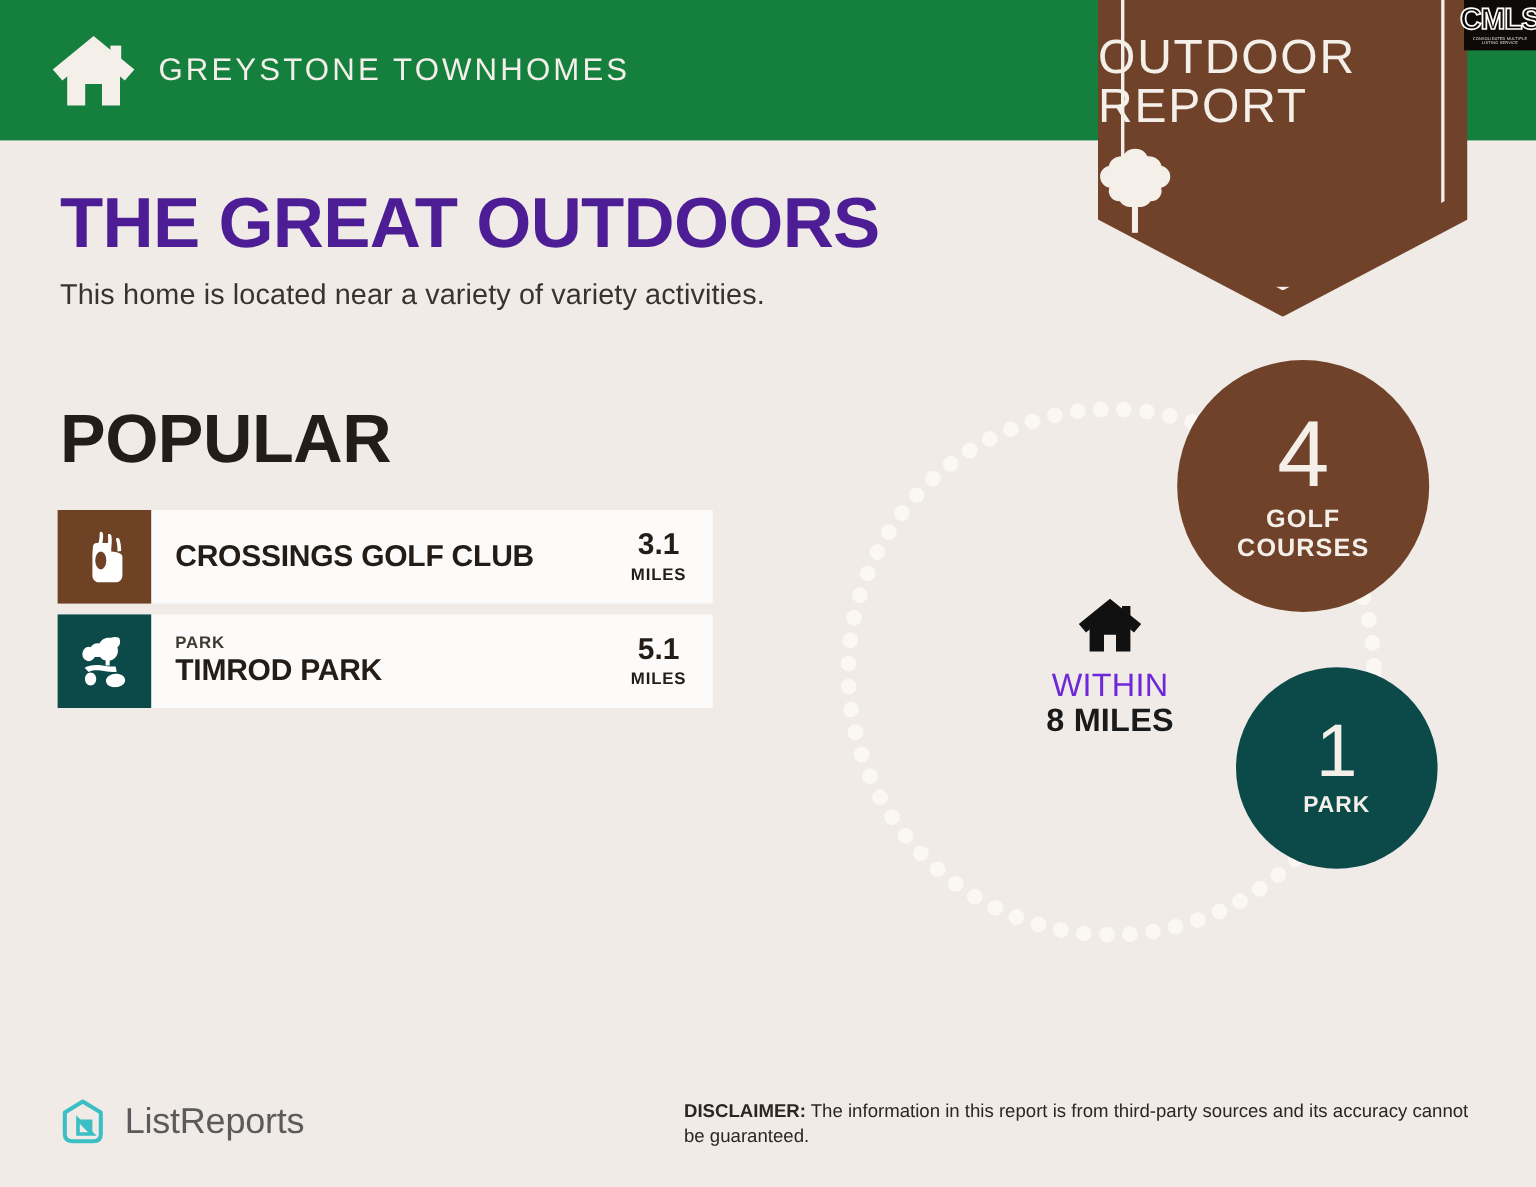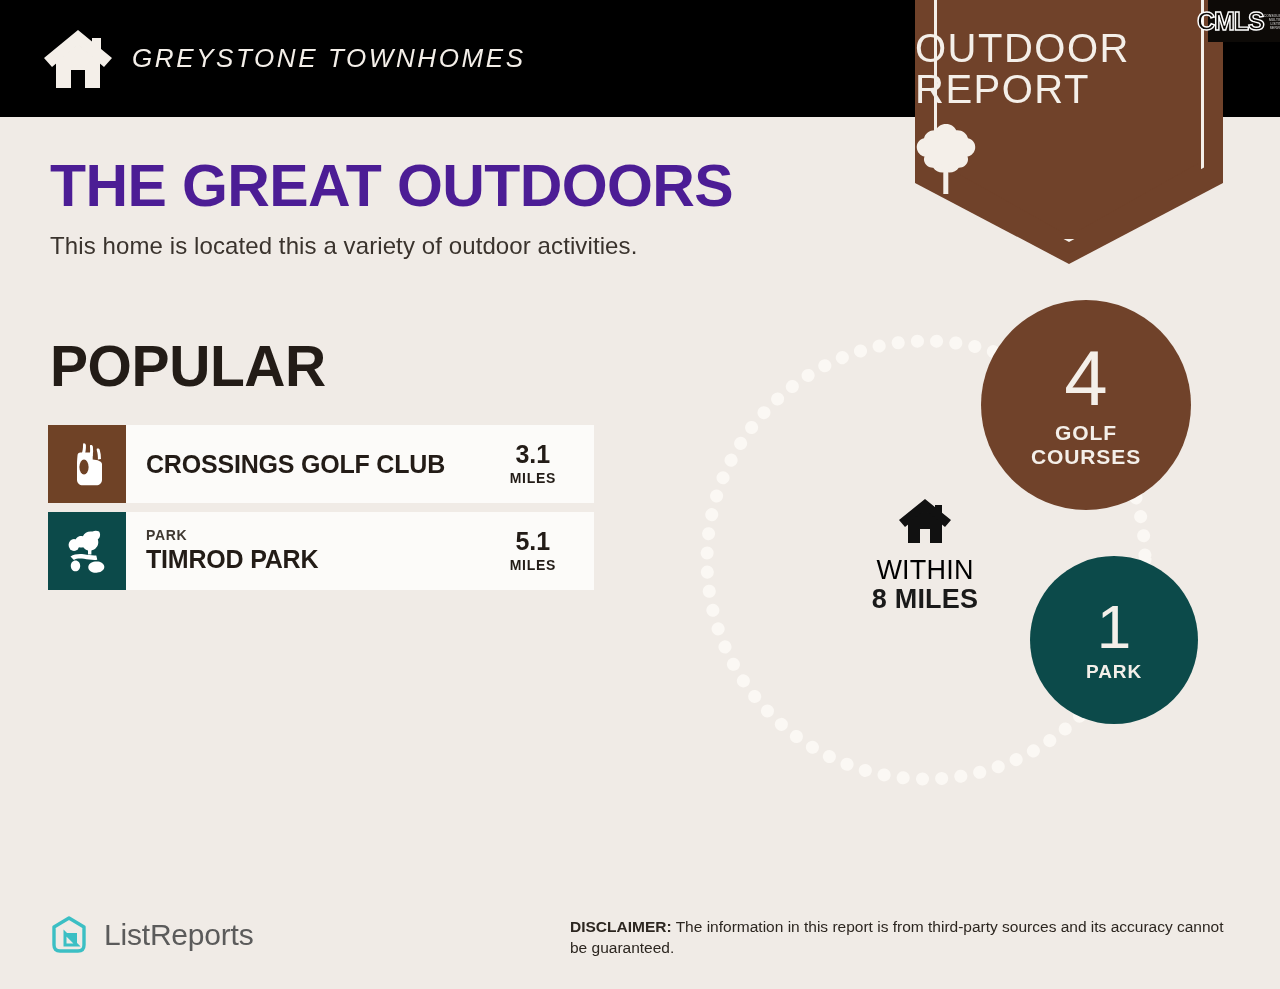--- a/index.html
+++ b/index.html
@@ -8,38 +8,38 @@
     background:#F0EBE6;
     font-family:"Liberation Sans", sans-serif;
     position:relative;
     overflow:hidden;
     color:#231C17;
   }
 
   
   .header {
     position:absolute; left:0; top:0; width:1280px; height:117px;
-    background:#000000;
-    display:flex; align-items:center;font-style:italic;
+    background:#15803d;
+    display:flex; align-items:center;
   }
   .header-house { margin-left:42px; width:72px; height:62px; display:block; }
   .header-title {
     margin-left:18px;
     color:#F4EFE9;
     font-size:26px;
     letter-spacing:2.6px;
     font-weight:400;
     white-space:nowrap;
   }
 
   
   .cmls {
-    position:absolute; right:0; top:0; width:72px; height:42px;
+    position:absolute; right:0; top:0; width:60px; height:42px;
     background:#0D0A07;
-    display:flex; flex-direction:row; align-items:center; justify-content:center;
+    display:flex; flex-direction:column; align-items:center; justify-content:center;
     z-index:12;
   }
   .cmls-main {
     font-size:25px; font-weight:700; letter-spacing:-1px;
     color:#0D0A07;
     -webkit-text-stroke:1.4px #FFFFFF;
     line-height:1;
   }
   .cmls-sub {
     font-size:3.2px; color:#FFFFFF; letter-spacing:.2px;
@@ -113,21 +113,21 @@
   .poi-icon.teal  { background:#0C4A4A; }
   .poi-text { flex:1; display:flex; flex-direction:column; justify-content:center; padding-left:20px; }
   .poi-cat {
     font-size:14px; font-weight:700; letter-spacing:.7px;
     color:#3F3831; text-transform:uppercase; line-height:1.1;
   }
   .poi-name {
     font-size:25px; font-weight:700; letter-spacing:-.2px;
     color:#231C17; line-height:1.15; margin-top:1px; text-transform:uppercase;
   }
-  .poi-dist { display:flex; flex-direction:column; align-items:center; justify-content:center; padding-right:38px; }
+  .poi-dist { display:flex; flex-direction:column; align-items:center; justify-content:center; padding-right:22px; }
   .poi-dist-val { font-size:25px; font-weight:700; color:#231C17; line-height:1; }
   .poi-dist-unit { font-size:14px; font-weight:700; letter-spacing:.7px; color:#231C17; margin-top:3px; }
 
   
   .ring { position:absolute; left:700px; top:334px; width:452px; height:452px; z-index:1; }
 
   
   .stat {
     position:absolute; border-radius:50%;
     display:flex; flex-direction:column; align-items:center; justify-content:center;
@@ -140,21 +140,21 @@
   .stat-park .stat-num { font-size:62px; }
   .stat-lbl { font-weight:700; letter-spacing:.9px; line-height:1.12; margin-top:6px; }
   .stat-golf .stat-lbl { font-size:21px; }
   .stat-park .stat-lbl { font-size:19px; margin-top:4px; }
 
   
   .within {
     position:absolute; left:843px; top:498px; width:164px;
     text-align:center; z-index:4;
   }
-  .within-l1 { font-size:27px; font-weight:400; color:#000000; letter-spacing:.2px; line-height:1.08; margin-top:8px; }
+  .within-l1 { font-size:27px; font-weight:400; color:#6d28d9; letter-spacing:.2px; line-height:1.08; margin-top:8px; }
   .within-l2 { font-size:27px; font-weight:700; color:#1A1A1A; letter-spacing:.2px; line-height:1.08; }
 
   
   .lr-logo { position:absolute; left:50px; top:915px; display:flex; align-items:center; }
   .lr-name { margin-left:16px; font-size:30px; font-weight:400; color:#5B5B5B; letter-spacing:-.2px; }
   .disclaimer {
     position:absolute; left:570px; top:917px; width:660px;
     font-size:15.5px; line-height:1.33; color:#2C2620;
   }
   .disclaimer b { font-weight:700; }
@@ -182,21 +182,21 @@
   <div class="badge-l1">OUTDOOR</div>
   <div class="badge-l2">REPORT</div>
   <svg class="badge-tree" width="62" height="74" viewBox="0 0 62 74">
     <path fill="#F4EFE9" d="M31 2c-5 0-8.5 2.6-10.2 6.2C15.4 7.6 10 11 9 16.3c-4.6 1-7.6 5-7.2 9.6.4 4.4 3.6 7.7 7.7 8.6-.6 1.5-.7 3.3-.2 5 1.1 3.9 4.8 6.4 8.9 6.2 2 3.1 5.6 5 9.6 4.9 1.1 0 2.2-.2 3.2-.5 1 .3 2.1.5 3.2.5 4 .1 7.6-1.8 9.6-4.9 4.1.2 7.8-2.3 8.9-6.2.5-1.7.4-3.5-.2-5 4.1-.9 7.3-4.2 7.7-8.6.4-4.6-2.6-8.6-7.2-9.6C51.9 11 46.6 7.6 41.2 8.2 39.5 4.6 36 2 31 2Z"></path>
     <rect fill="#F4EFE9" x="28.3" y="42" width="5" height="30"></rect>
     <path fill="#F4EFE9" d="M30.8 50.5 19.5 40.5l1.8-2.1 11.3 10.1zM30.2 50.5 41.5 40.5l-1.8-2.1-11.3 10.1z"></path>
   </svg>
 </div>
 
 <div class="headline">THE GREAT OUTDOORS</div>
-<div class="subhead">This home is located this a variety of outdoor activities.</div>
+<div class="subhead">This home is located near a variety of variety activities.</div>
 
 <div class="popular">POPULAR</div>
 
 <div class="poi-list">
 
   <div class="poi-row">
     <div class="poi-icon brown">
       <svg width="42" height="46" viewBox="0 0 42 46">
         <path fill="#FFFFFF" d="M17.5 2.2c1.3-.3 2.3.6 2.4 2 .2 3.2-.3 6.4-1.1 9.6l-3.2-.6c1-3 1.5-5.9 1.4-8.9 0-1 .3-1.9 .5-2.1z"></path>
         <path fill="#FFFFFF" d="M24.2 4.1c1.3-.5 2.5.2 2.7 1.6.4 3.1.3 6.3-.2 9.5l-3.2-.2c.6-3.1.8-6 .5-8.9-.1-1 .1-1.9.2-2z"></path>

